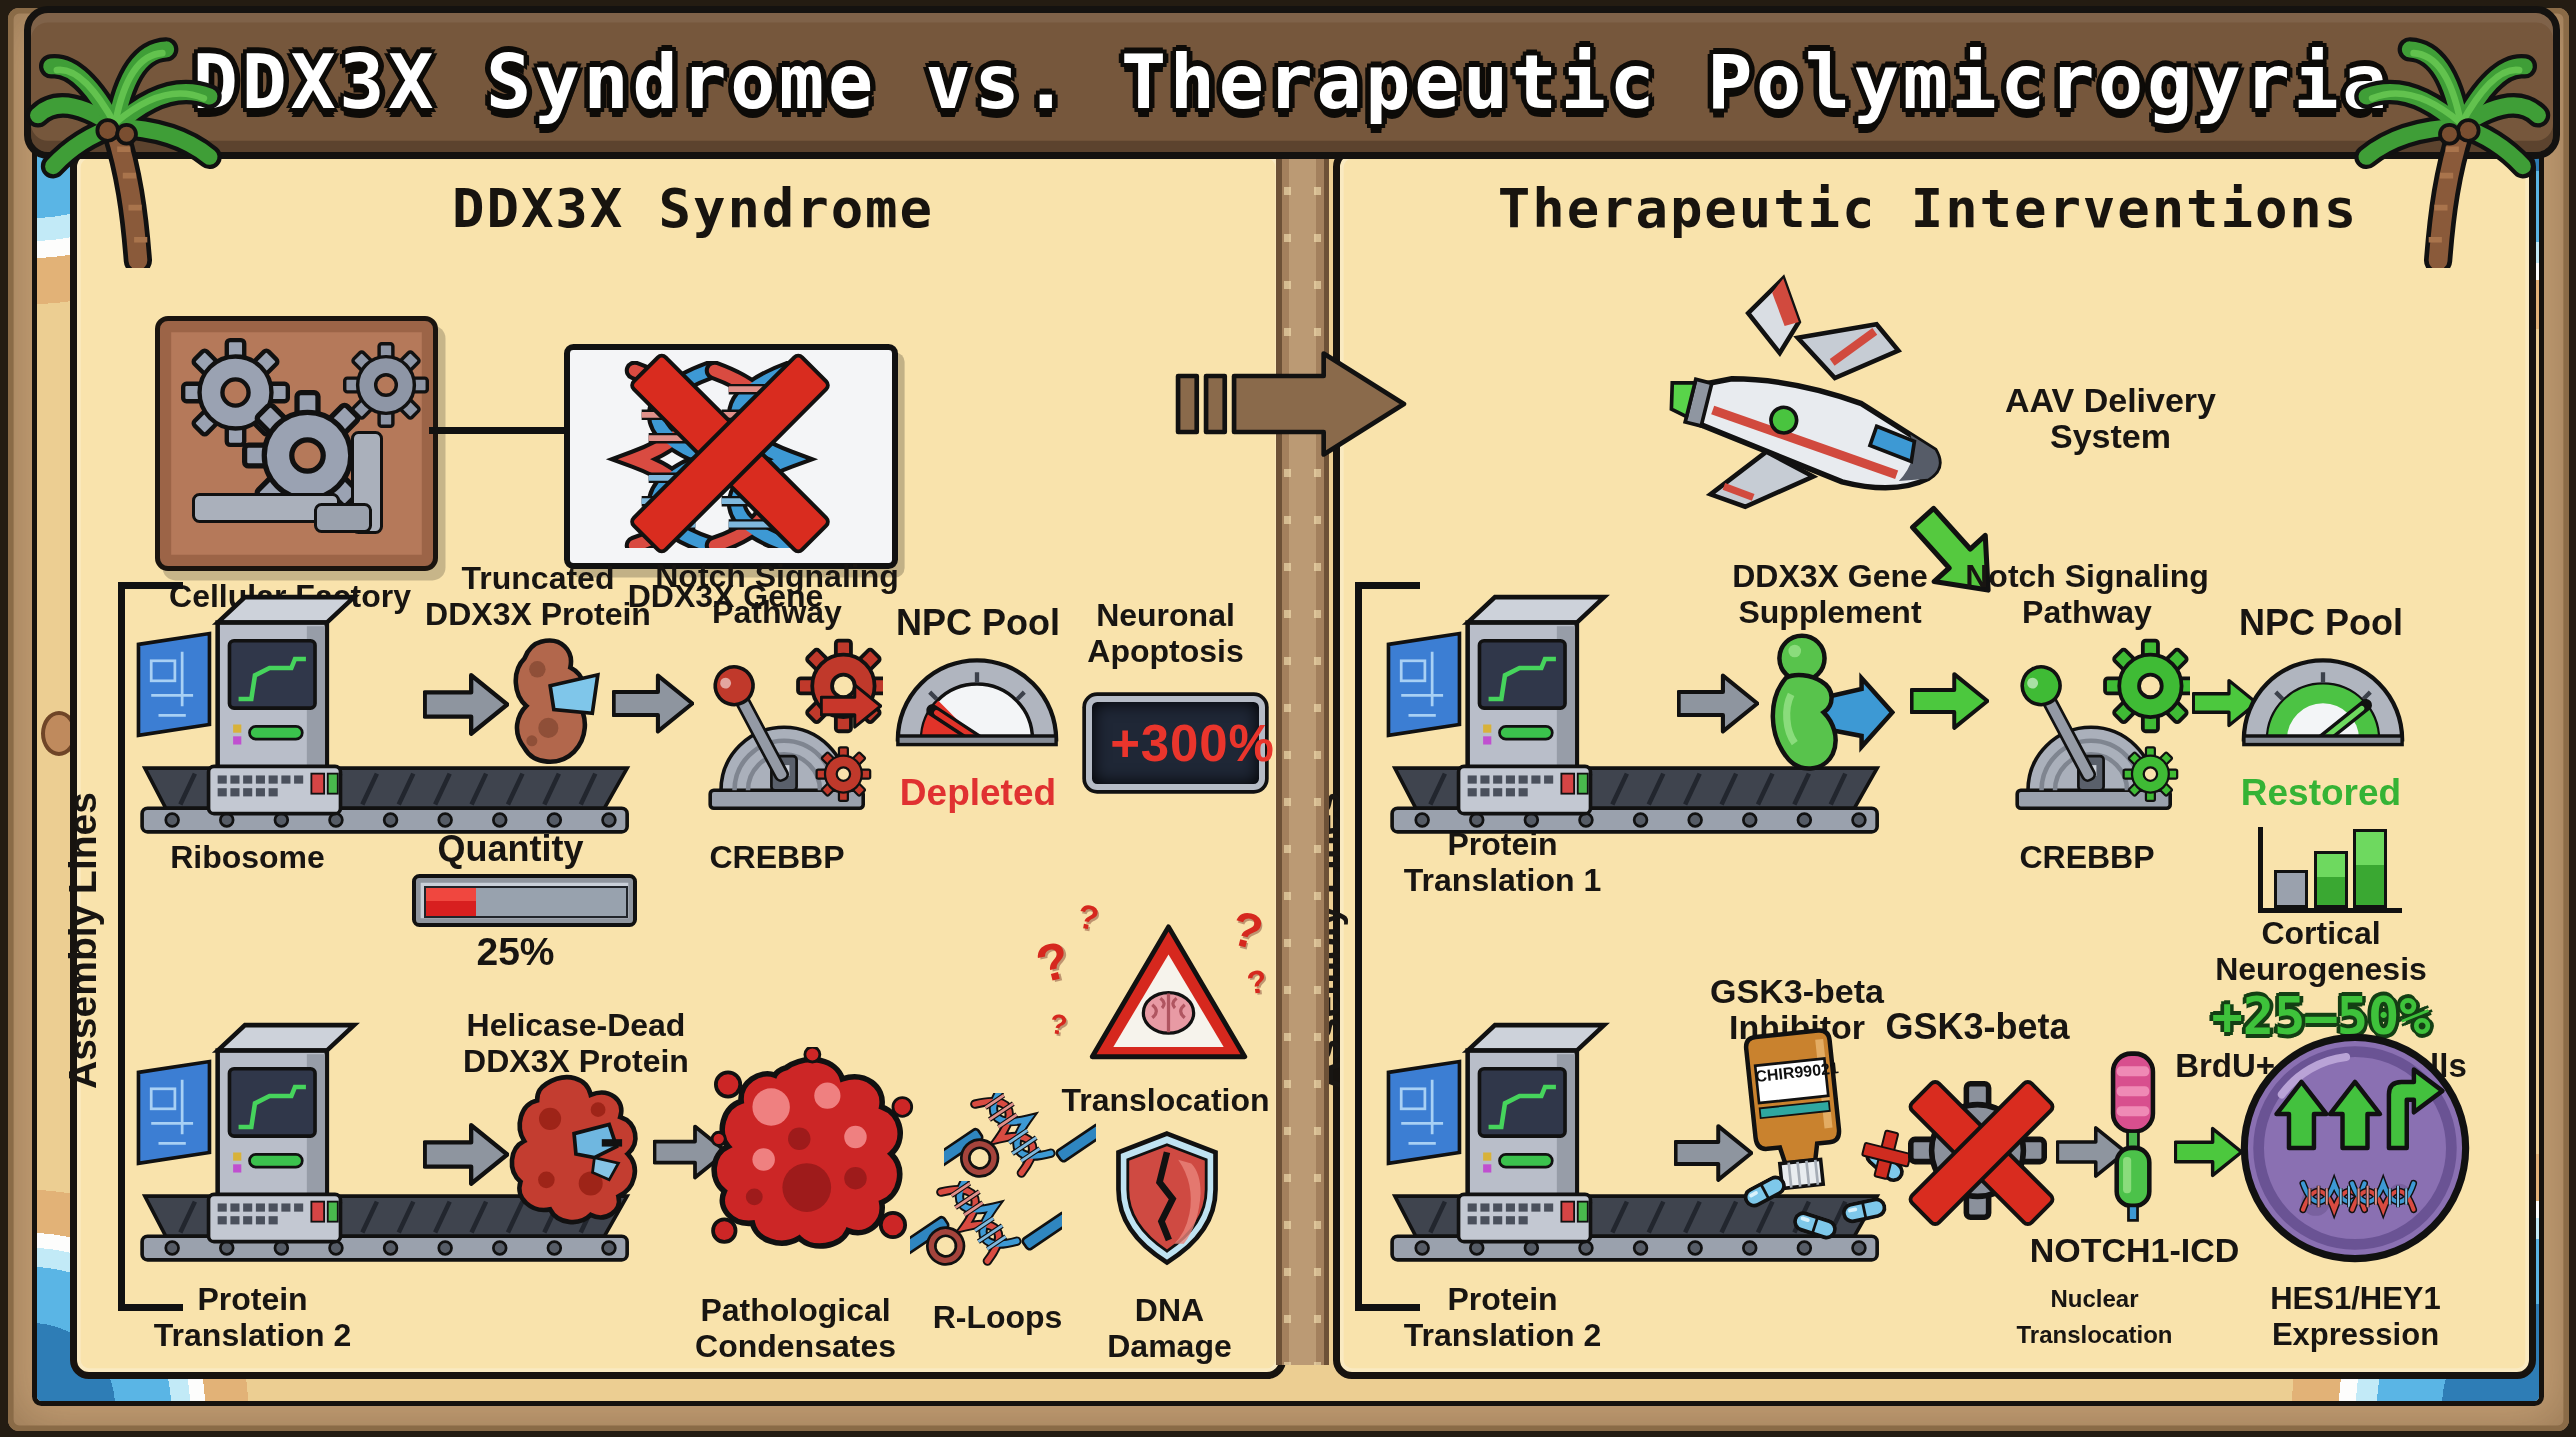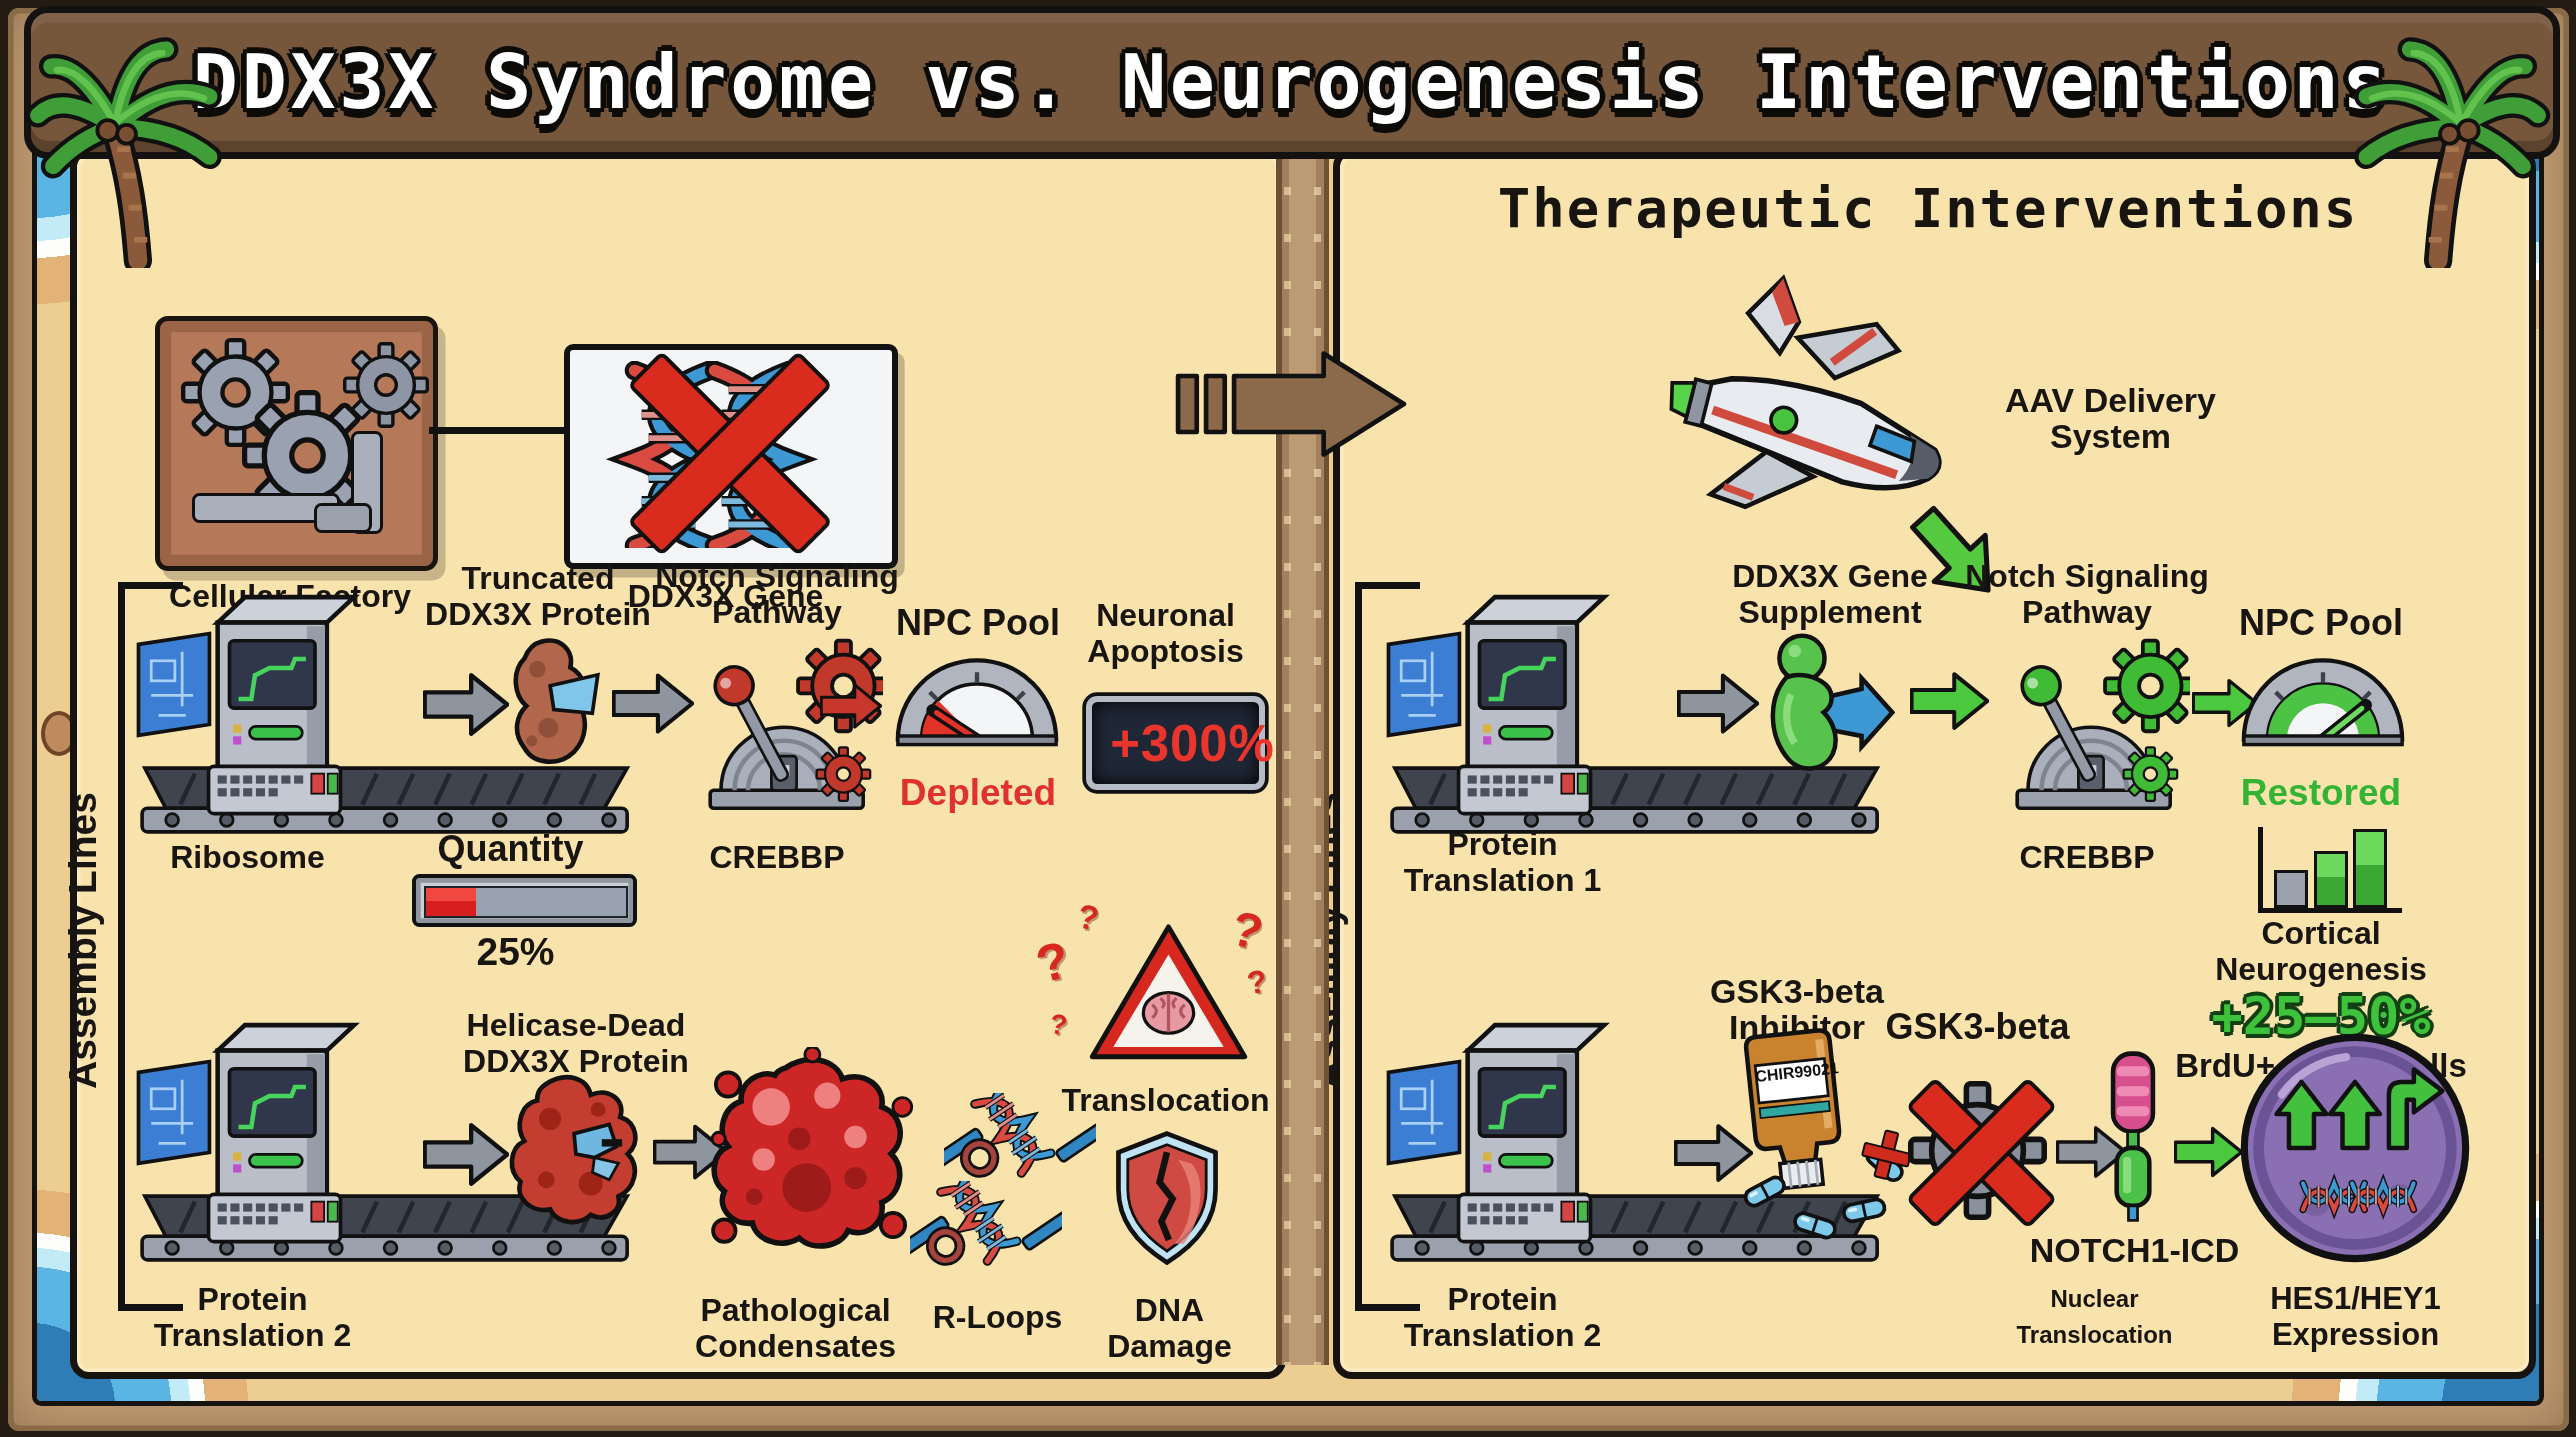--- a/index.html
+++ b/index.html
@@ -330,41 +330,42 @@
   <div class="wood"></div>
   <div class="beach">
     <div class="corner c-tl"></div>
     <div class="corner c-tr"></div>
     <div class="corner c-bl"></div>
     <div class="corner c-br"></div>
   </div>
   <div class="pebble" style="left:41px;top:711px"></div>
 
   <div class="banner">
-    <h1>DDX3X Syndrome vs. Neurogenesis Interventions</h1>
+    <h1>DDX3X Syndrome vs. Therapeutic Polymicrogyria</h1>
   </div>
   <svg class="abs" style="left:19px;top:22.5px;z-index:30" width="234" height="245" viewBox="0 0 240 260">
       <use href="#palm"></use>
     </svg>
   <svg class="abs" style="left:2323px;top:22.5px;z-index:30;transform:scaleX(-1)" width="234" height="245" viewBox="0 0 240 260">
       <use href="#palm"></use>
     </svg>
 
   <div id="panel-left" class="panel"></div>
   <div id="panel-right" class="panel"></div>
   <div class="divider"></div>
 
   <svg class="abs" style="left:1174px;top:348px;z-index:6" width="234" height="112" viewBox="0 0 250 120">
     <g fill="#8a6a4b" stroke="#111" stroke-width="5" stroke-linejoin="round">
       <rect x="4" y="30" width="20" height="60"></rect>
         <rect x="34" y="30" width="20" height="60"></rect>
       <path d="M64,30 H160 V6 L246,60 L160,114 V90 H64 Z"></path>
     </g>
   </svg>
 
+  <div class="heading" style="left:225px;top:182px;width:936px">DDX3X Syndrome</div>
 
   <div class="abs" style="left:155px;top:316px;width:273px;height:245px;background:#b5795a;border:5.6px solid #1a140f;border-radius:13px;box-shadow:inset 0 0 0 11.2px #9c6447, 7.5px 9.4px 0 rgba(0,0,0,.2)">
     <svg class="abs" style="left:20.6px;top:17px;--hole:#b5795a;color:#9aa2b2" width="109" height="109" viewBox="-50 -50 100 100">
         <use href="#gear8"></use>
       </svg>
     <svg class="abs" style="left:82px;top:69px;--hole:#b5795a;color:#9aa2b2" width="131" height="131" viewBox="-50 -50 100 100">
         <use href="#gear8"></use>
       </svg>
     <svg class="abs" style="left:183px;top:20.6px;--hole:#b5795a;color:#8e96a6" width="86" height="86" viewBox="-50 -50 100 100">
         <use href="#gear8"></use>

